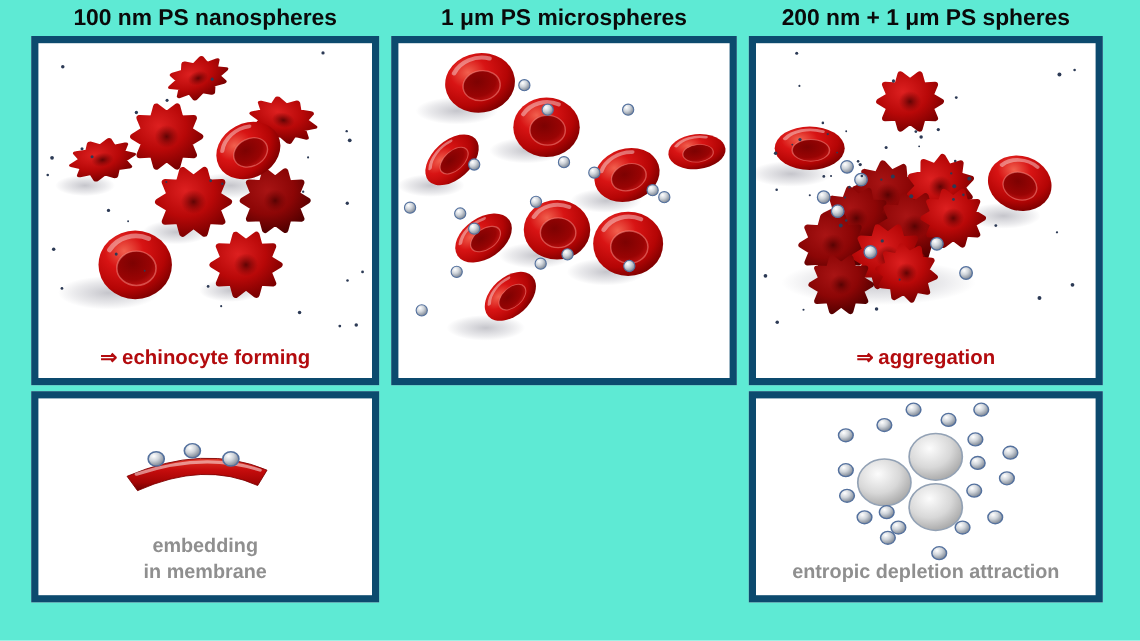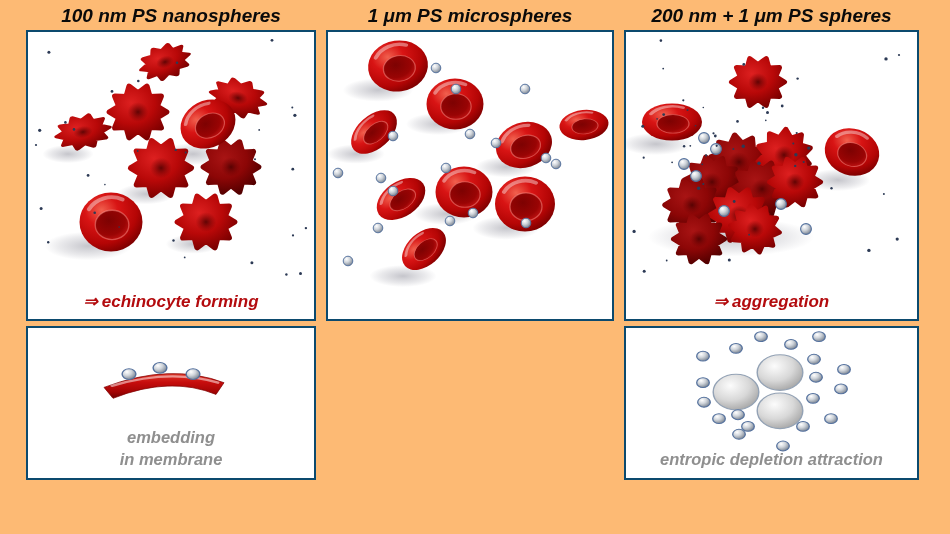--- a/index.html
+++ b/index.html
@@ -1,23 +1,23 @@
 <!DOCTYPE html>
 <html><head>
 <meta charset="utf-8">
 <style>
   html,body{margin:0;padding:0;background:#ffffff;}
   body{width:950px;height:534px;font-family:"Liberation Sans",sans-serif;overflow:hidden;}
-  .fig{position:relative;width:950px;height:534px;background:#fdba74;font-style:italic;}
+  .fig{position:relative;width:950px;height:534px;background:#5eead4;}
   .cols{position:absolute;left:26px;top:2px;display:grid;grid-template-columns:290px 288px 295px;column-gap:10px;}
   .col{display:flex;flex-direction:column;}
   .ptitle{height:28px;line-height:28px;text-align:center;font-size:19px;font-weight:bold;color:#0a0a0a;white-space:nowrap;}
-  .box{box-sizing:border-box;border:2px solid #0c4a6e;background:#fff;position:relative;}
+  .box{box-sizing:border-box;border:6px solid #0c4a6e;background:#fff;position:relative;}
   .box.top{height:291px;margin-bottom:5px;}
-  .box.bot{height:154px;}
+  .box.bot{height:176px;}
   .illu{position:absolute;left:0;top:0;width:100%;height:100%;}
   .result{position:absolute;left:0;right:0;bottom:7px;text-align:center;font-size:17px;font-weight:bold;color:#b30b0e;white-space:nowrap;}
   .result .arr{font-weight:bold;margin-right:4px;}
   .caption{position:absolute;left:0;right:0;bottom:8px;text-align:center;font-size:16.5px;font-weight:bold;color:#8f8f8f;line-height:1.3;white-space:pre-line;}
 </style>
 </head>
 <body>
 
 <svg width="0" height="0" style="position:absolute" aria-hidden="true">
   <defs>

